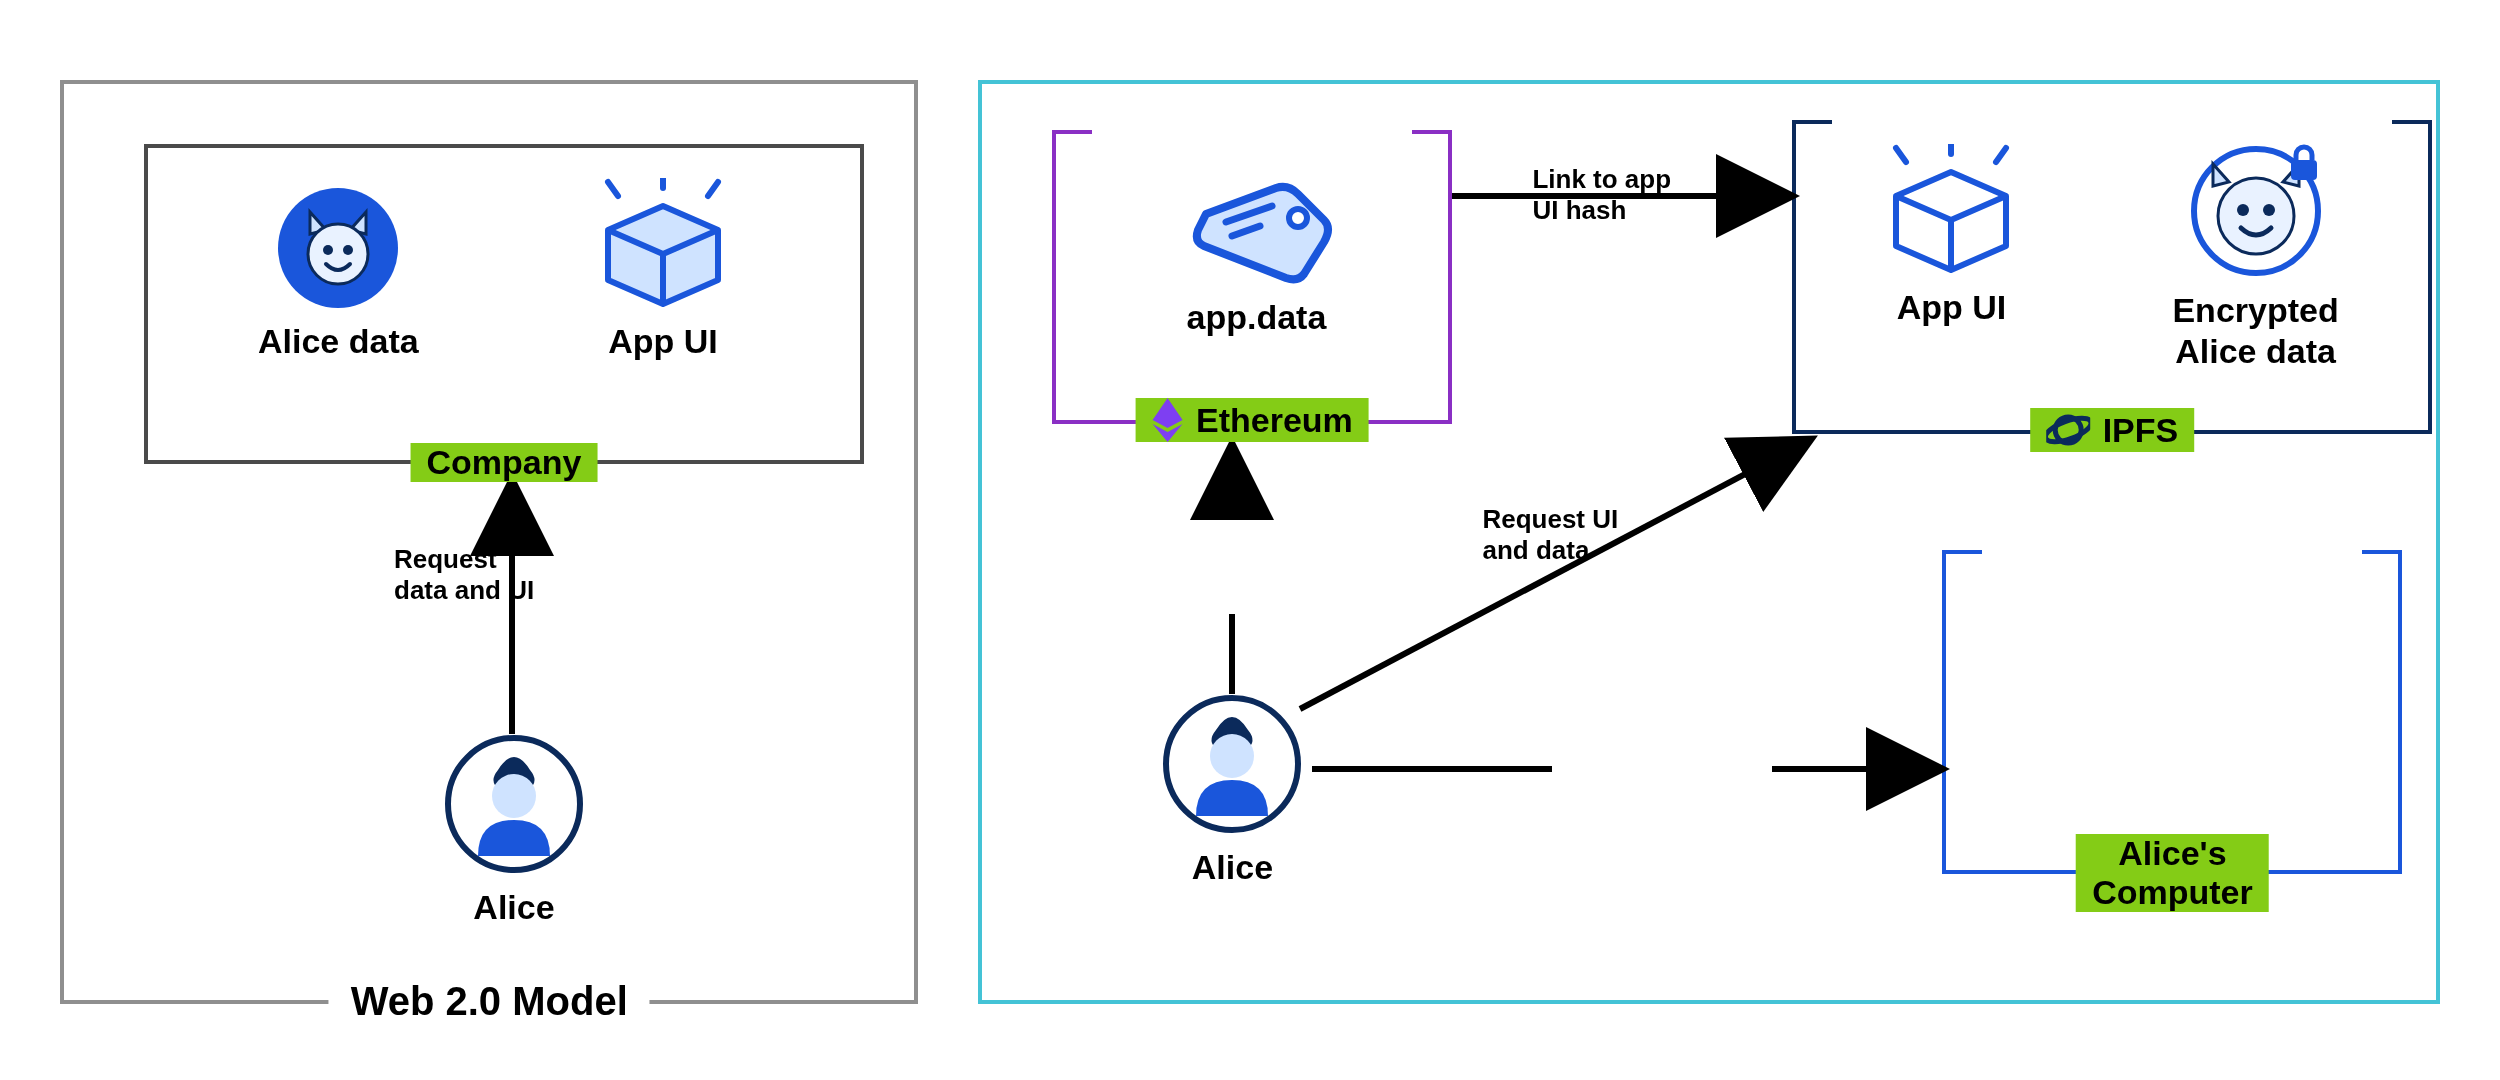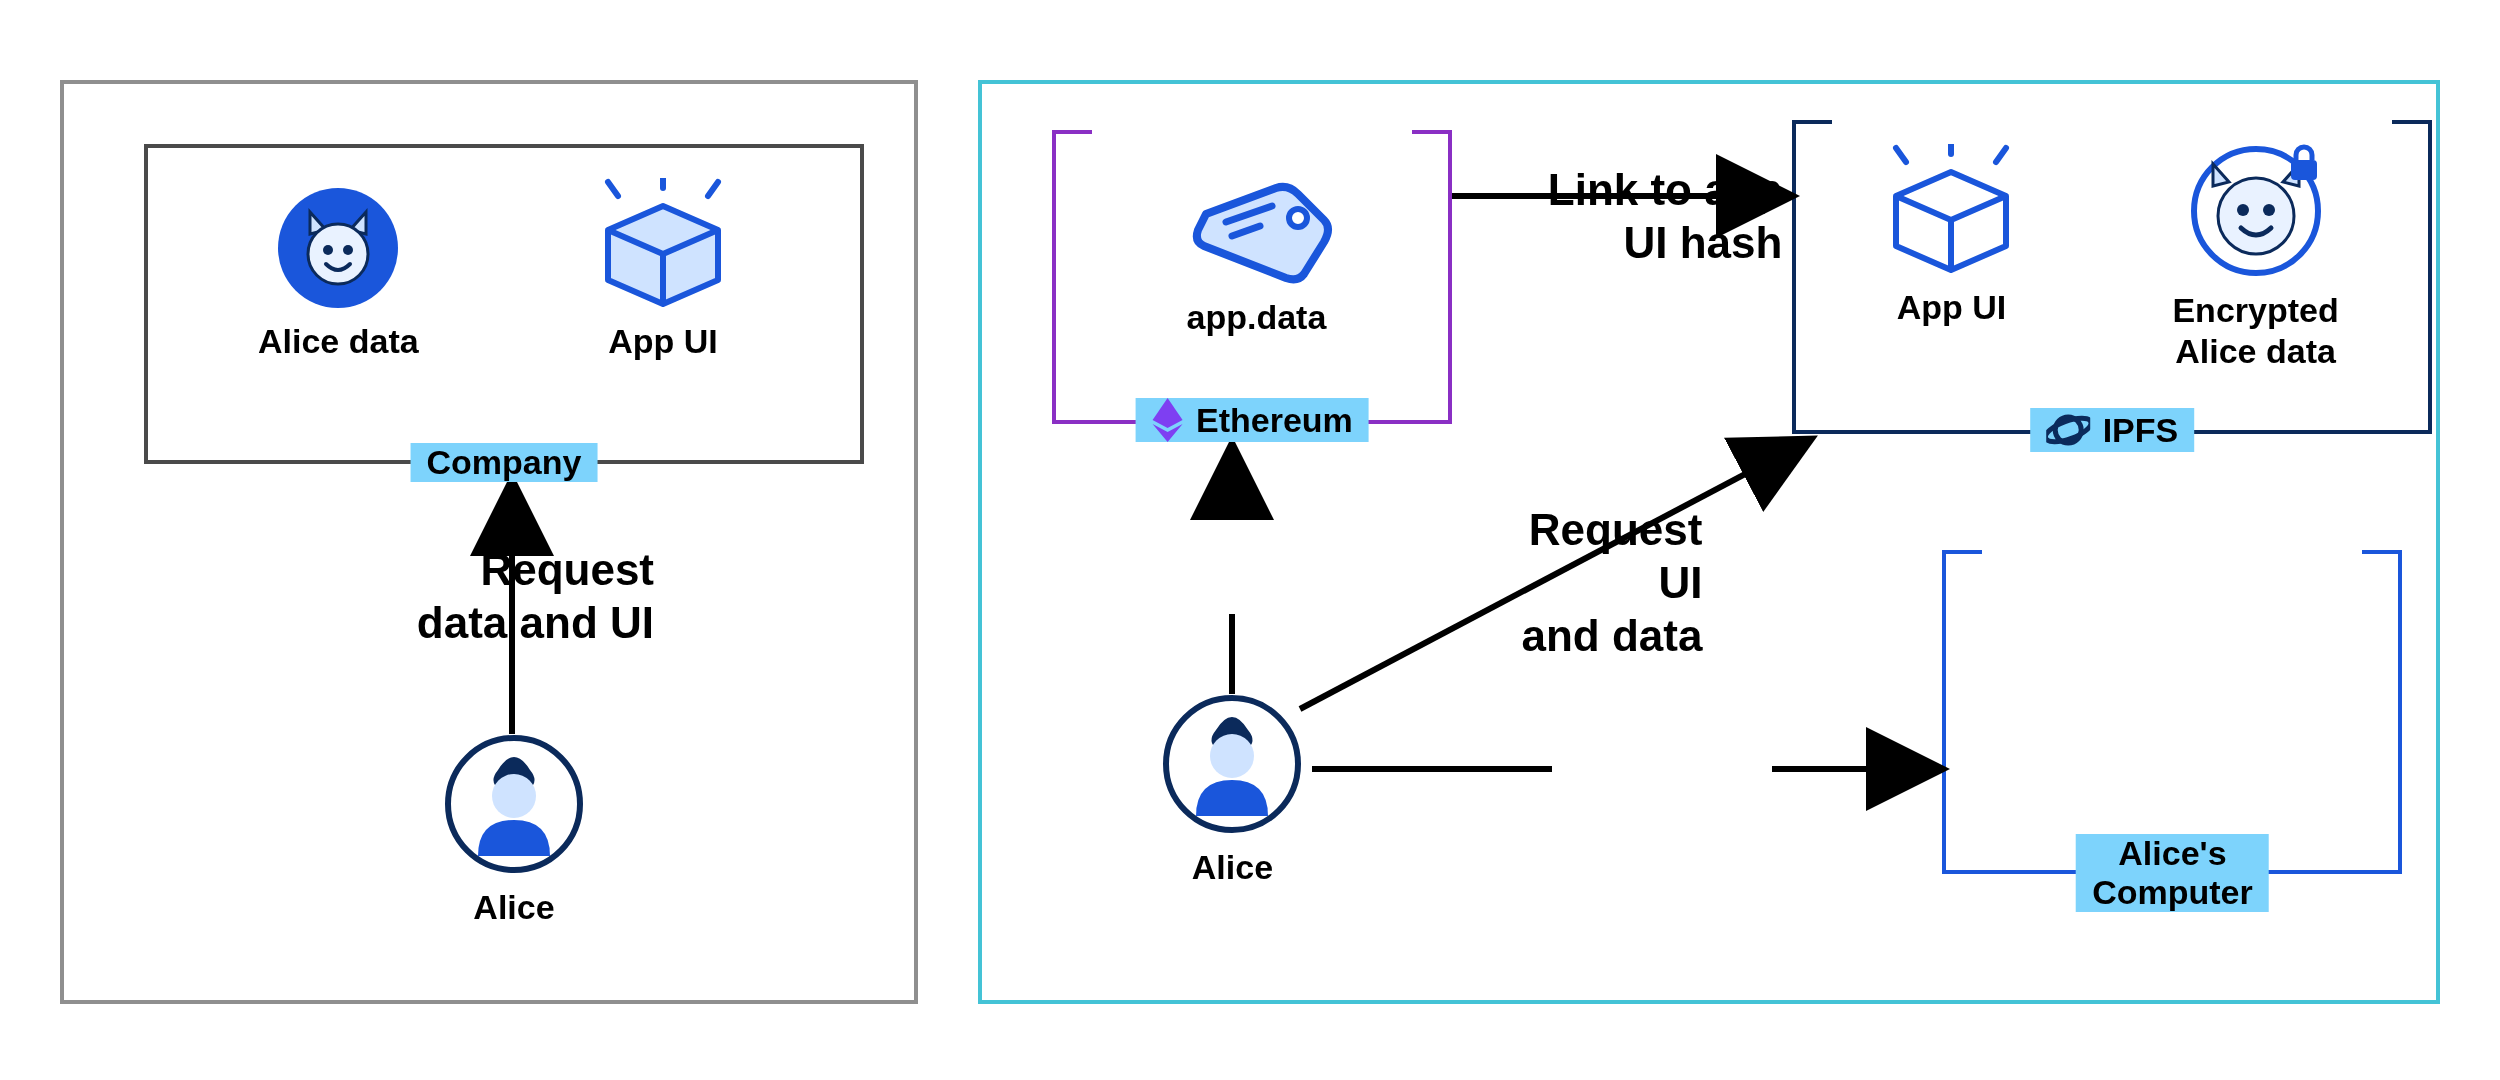--- a/index.html
+++ b/index.html
@@ -61,44 +61,44 @@
   .box {
     position: absolute;
     border: 4px solid;
     background: #fff;
   }
   .box-title {
     position: absolute;
     bottom: -22px;
     left: 50%;
     transform: translateX(-50%);
-    background: #7dd3fc;
+    background: #84cc16;
     padding: 0 16px;
     font-size: 34px;
     font-weight: 700;
     color: #000;
     z-index: 4;
     white-space: nowrap;
     text-align: center;
     display:flex; align-items:center; gap:12px;
   }
   .box-title.twoline { bottom: -42px; line-height:1.15;}
   .label {
     font-size: 34px;
     font-weight: 700;
     color: #000;
     text-align: center;
     white-space: nowrap;
   }
   .label.multiline { white-space: normal; line-height: 1.2;}
   .arrow-label {
-    font-size: 44px;
+    font-size: 26px;
     font-weight: 600;
     color: #000;
-    text-align: right;
+    text-align: left;
     line-height: 1.2;
   }
   
   .icon-circle {
     width: 120px; height:120px;
     border-radius: 50%;
     display:flex; align-items:center; justify-content:center;
     position: relative;
   }
   .icon-col { display:flex; flex-direction:column; align-items:center; gap:14px; position:absolute;}
@@ -106,20 +106,21 @@
   svg.arrows { position:absolute; left:0; top:0; pointer-events:none; z-index:3;}
   
   .svg-icon { display:block; }
 </style>
 </head>
 <body>
 
 <div class="diagram-row">
 
   <div class="panel panel-web2">
+    <div class="panel-title">Web 2.0 Model</div>
 
     <div class="box" style="left:80px; top:60px; width:720px; height:320px; border-color:#4a4a4a;">
       <div class="box-title">Company</div>
 
       <div class="icon-col" style="left:110px; top:40px;">
         <div class="icon-circle" style="background:#1a56db;">
           <svg class="svg-icon" width="80" height="80" viewBox="0 0 80 80">
 
             <polygon points="12,4 28,22 12,26" fill="#cfe3ff" stroke="#0b2a5b" stroke-width="3"></polygon>
             <polygon points="68,4 52,22 68,26" fill="#cfe3ff" stroke="#0b2a5b" stroke-width="3"></polygon>

